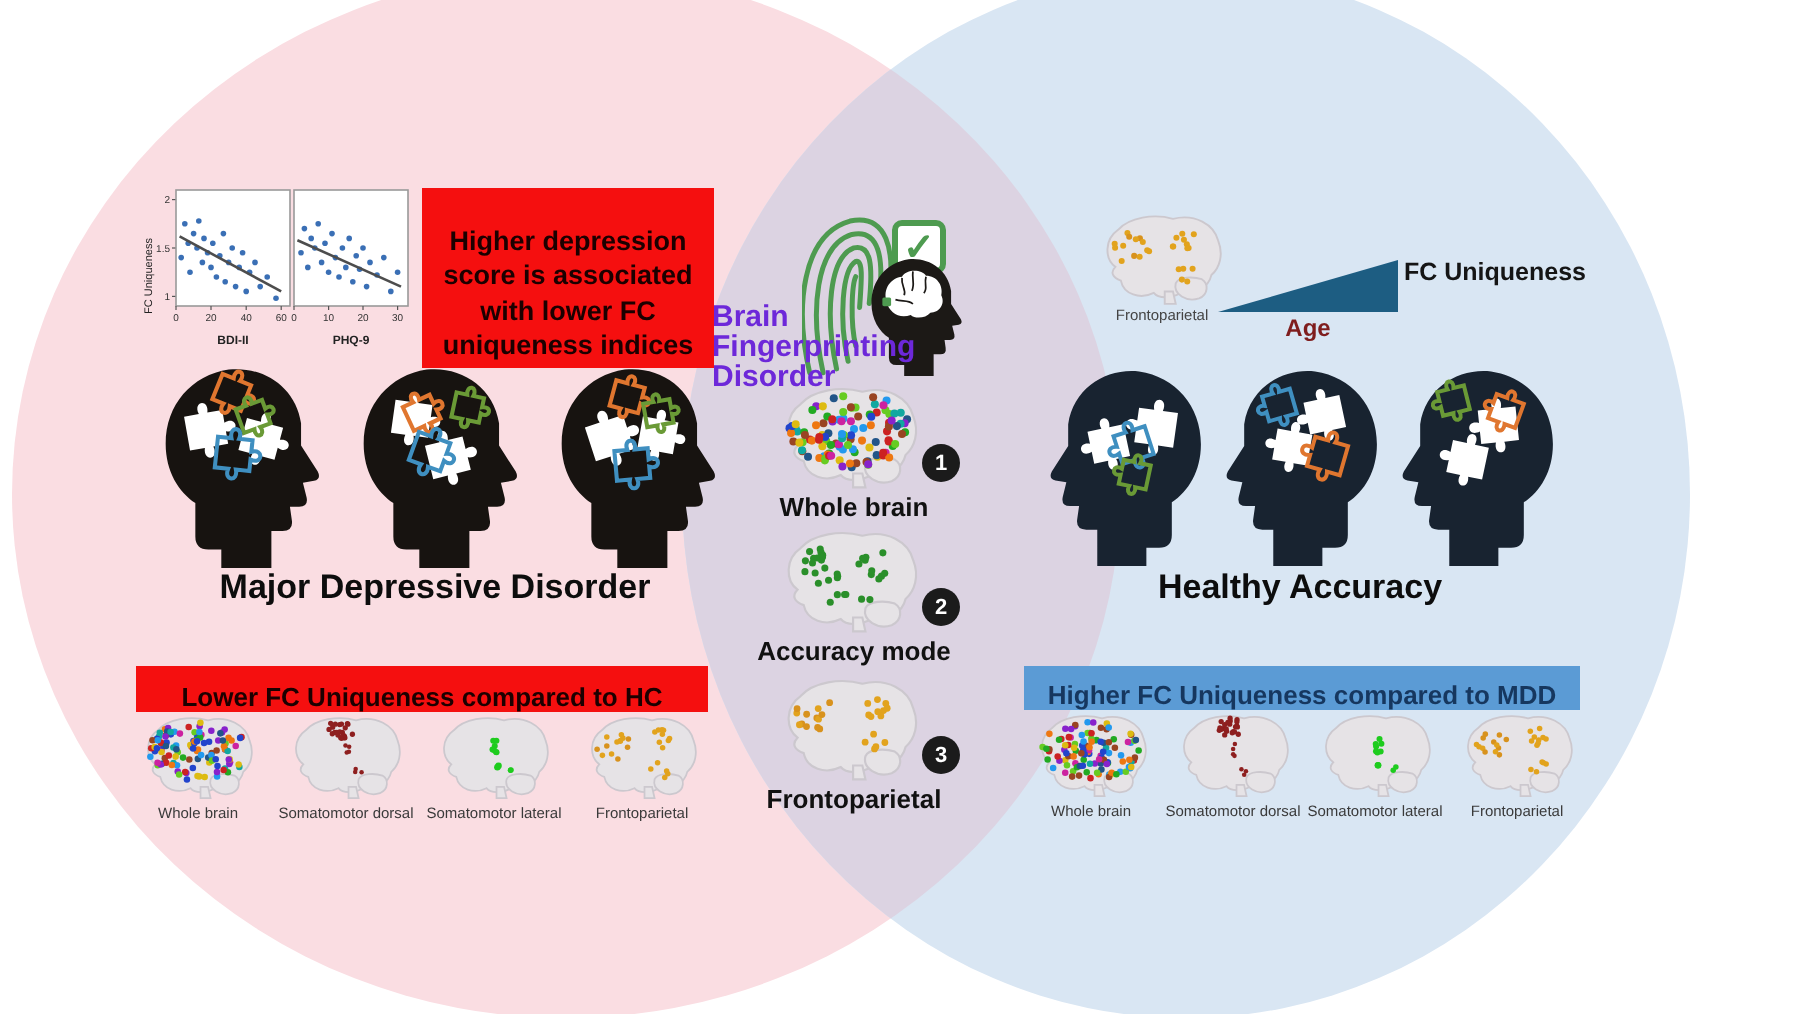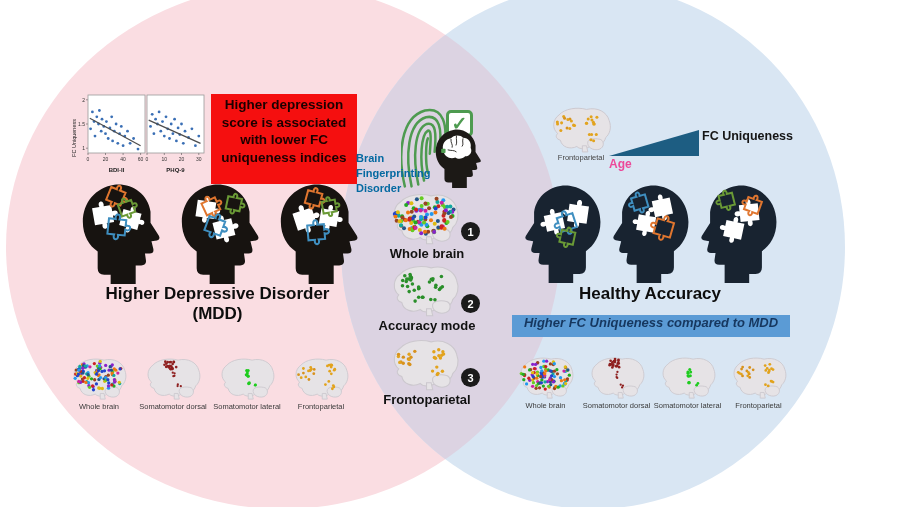--- a/index.html
+++ b/index.html
@@ -3,64 +3,64 @@
 <meta charset="utf-8">
 <style>
   html,body{margin:0;padding:0;background:#fff;}
   #stage{position:relative;width:900px;height:507px;overflow:hidden;background:#fff;
          font-family:"Liberation Sans",sans-serif;}
   #stage *{box-sizing:border-box;}
   .abs{position:absolute;}
   svg{display:block;}
 
   
-  .callout{display:flex;align-items:flex-start;justify-content:center;text-align:center;
+  .callout{display:flex;align-items:flex-end;justify-content:center;text-align:center;
            font-weight:700;}
   #mdd-finding-box{left:211px;top:94px;width:146px;height:90px;font-size:13.5px;line-height:1.3;padding:2px 6px;}
   #mdd-compare-box{left:68px;top:333px;width:286px;height:23px;font-size:13px;}
-  #hc-compare-box{left:512px;top:315px;width:278px;height:22px;font-size:13px;font-style:italic;}
+  #hc-compare-box{left:512px;top:333px;width:278px;height:22px;font-size:13px;}
 
   
   .group-title{text-align:center;font-weight:700;font-size:17px;line-height:1.2;color:#0d0d0d;}
   #mdd-title{left:70px;top:284px;width:295px;}
   #hc-title{left:515px;top:284px;width:270px;}
 
   
   .heads-row{display:flex;justify-content:space-between;align-items:flex-end;}
   #mdd-heads{left:73px;top:182px;width:290px;height:102px;}
   #hc-heads{left:524px;top:183px;width:258px;height:100px;}
 
   
   .brain-row{display:flex;}
   #mdd-brains{left:62px;top:357px;width:296px;}
   #hc-brains{left:510px;top:356px;width:284px;}
   .region-cell{flex:1;display:flex;flex-direction:column;align-items:center;}
   .region-label{font-size:7.5px;line-height:1.2;color:#3a3a3a;text-align:center;margin-top:1px;}
 
   
   #center-heading{left:356px;top:151px;width:116px;z-index:3;}
-  #center-heading span{display:block;font-weight:700;font-size:11px;line-height:15px;color:#0369a1;}
+  #center-heading span{display:block;font-weight:700;font-size:15px;line-height:15px;color:#6d28d9;}
   #fp-icon{left:401px;top:103px;z-index:1;}
   #fp-check{left:446px;top:110px;width:27px;height:27px;border:3px solid #4e9b50;border-radius:5px;
             background:#fff;display:flex;align-items:center;justify-content:center;
             color:#4e9b50;font-size:19px;font-weight:700;z-index:1;}
   #headbrain-icon{left:431px;top:128px;z-index:2;}
   #center-items{left:381px;top:191px;width:92px;height:230px;}
   .center-item{position:absolute;left:0;width:92px;height:72px;}
   .center-item .ci-brain{position:absolute;left:0;top:0;}
   .ci-badge{position:absolute;left:80px;top:30px;width:19px;height:19px;border-radius:50%;
             color:#fff;font-size:11px;font-weight:700;display:flex;align-items:center;justify-content:center;}
   .ci-label{position:absolute;top:54px;left:-14px;width:120px;text-align:center;
             font-weight:700;font-size:13px;color:#111;white-space:nowrap;}
 
   
   #age-brain{left:541px;top:106px;}
   #age-brain-label{left:536px;top:153px;width:90px;text-align:center;font-size:7.5px;color:#444;}
   #age-triangle{left:609px;top:127px;}
-  #age-label{left:609px;top:157px;width:90px;text-align:left;font-size:12px;font-weight:600;color:#ec4899;}
+  #age-label{left:609px;top:157px;width:90px;text-align:center;font-size:12px;font-weight:600;color:#7f1d1d;}
   #fc-uniq-label{left:702px;top:129px;font-size:12.5px;font-weight:600;color:#151515;white-space:nowrap;}
 
   #scatter-group{left:70px;top:92px;}
 </style>
 </head>
 <body>
 
 <div id="stage">
 
   <svg width="900" height="507" class="abs" style="left:0;top:0">
@@ -227,24 +227,26 @@
             </g>
             <g transform="translate(32,36) rotate(-5 26 28) scale(0.5)">
       <path d="M8,18 L22,18 C18,5 34,5 30,18 L44,18 L44,30 C57,25 57,43 44,38 L44,50 L30,50 C34,63 18,63 22,50 L8,50 Z" fill="none" stroke="#3f8fc0" stroke-width="4.40"></path>
             </g>
           </g>
         </svg>
       </div>
     </div>
 
   <div id="mdd-title" class="abs group-title">
-    <div>Higher Depressive Disorder</div>
-    <div>(MDD)</div>
+    <div>Major Depressive Disorder</div>
   </div>
 
+  <div id="mdd-compare-box" class="abs callout" style="background-color: rgb(245, 15, 15); color: rgb(28, 0, 0);">
+    <span>Lower FC Uniqueness compared to HC</span>
+  </div>
 
   <div id="mdd-brains" class="abs brain-row">
       <div class="region-cell">
         <svg width="66" height="44" viewBox="0 0 100 70">
     <g fill="#e6e3e6" stroke="#ccc8ce" stroke-width="1.4">
       <path d="M16,40 C8,34 8,20 18,13 C26,4 44,1 58,5 C74,1 88,9 91,21 C95,31 92,41 86,46 C84,55 74,60 66,57 C60,63 48,64 44,59 C34,64 22,60 20,50 C14,48 12,44 16,40 Z"></path>
             <path d="M60,52 C58,60 68,66 77,63 C84,60 84,52 79,49 C73,47 62,47 60,52 Z"></path>
             <path d="M52,58 L52,67 L60,67 L58,58 Z"></path>
     </g>
           <circle cx="21.0" cy="28.7" r="2.6" fill="#cc22a0"></circle>

